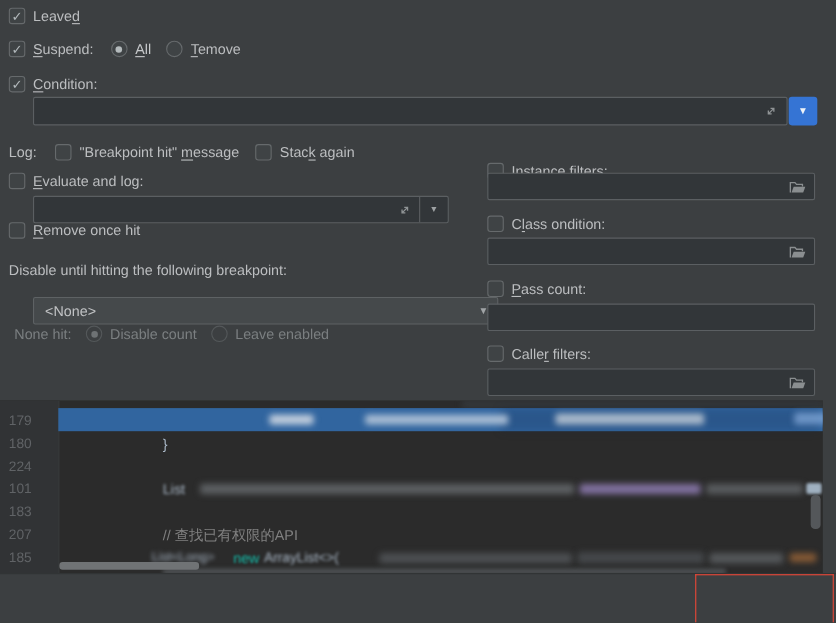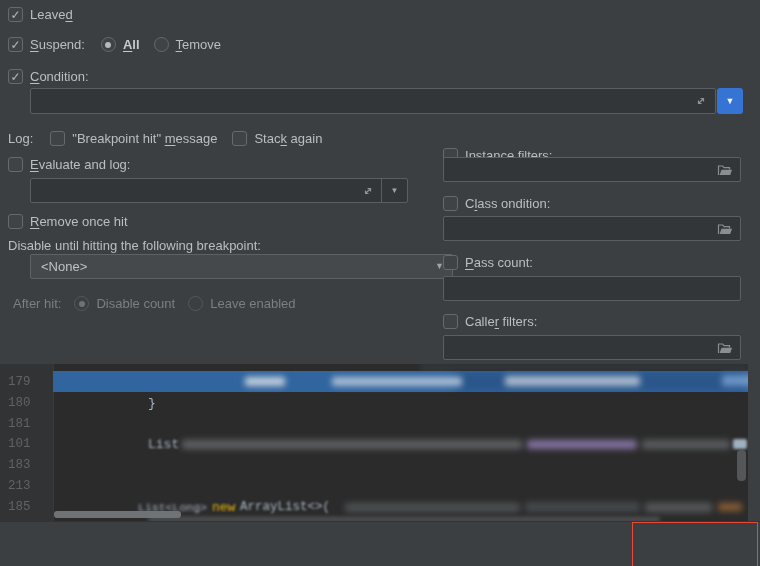--- a/index.html
+++ b/index.html
@@ -3,21 +3,21 @@
 <meta charset="utf-8">
 <style>
   html,body{margin:0;padding:0}
   body{
     width:760px;height:566px;position:relative;overflow:hidden;
     background:#3c3f41;color:#bcbec0;
     font-family:"Liberation Sans",sans-serif;font-size:13px;
   }
   .row{position:absolute;display:flex;align-items:center;gap:7px;white-space:nowrap}
   .ui-label u{text-decoration:underline;text-underline-offset:2px;text-decoration-thickness:1px}
-  .bold{font-weight:bold;color:#c7c9cb}
+  .bold{font-weight:normal;color:#c7c9cb}
   
   .cb{width:15px;height:15px;background:#3f4345;border:1px solid #666a6c;border-radius:3px;
       box-sizing:border-box;display:flex;align-items:center;justify-content:center;flex:none}
   .cb .mark{color:#b2b8bb;font-size:12px;line-height:1}
   
   .radio{width:15px;height:15px;background:#3f4345;border:1px solid #666a6c;border-radius:50%;
          box-sizing:border-box;display:flex;align-items:center;justify-content:center;flex:none}
   .radio.sel::after{content:"";width:6px;height:6px;border-radius:50%;background:#b4babc}
   .dis .radio{border-color:#54585a;background:transparent}
   .dis .radio.sel::after{background:#6e7274}
@@ -31,26 +31,26 @@
   .arrow{font-size:8px;color:#9ea2a4;line-height:1}
   .blue-btn{position:absolute;width:26px;height:26px;background:#3574d4;border-radius:3px;
             display:flex;align-items:center;justify-content:center;box-sizing:border-box}
   .blue-btn .arrow{color:#eef3f8;font-size:9px}
   .combo{position:absolute;background:#45494b;border:1px solid #5e6264;border-radius:2px;
          box-sizing:border-box;display:flex;align-items:center;padding:0 8px 0 10px;color:#c0c2c4}
   .combo .arrow{margin-left:auto;font-size:9px;color:#a0a4a6}
   .plain-label{position:absolute;white-space:nowrap}
   
   #editor{position:absolute;left:0;top:364px;width:748px;height:157px;background:#2b2b2b;
-          overflow:hidden;font-family:Liberation Mono, monospace;font-size:13px}
+          overflow:hidden;font-family:Liberation Sans, sans-serif;font-size:13px}
   .gutter{position:absolute;left:0;top:0;width:53px;height:100%;background:#313335;border-right:1px solid #37393b}
   .lnum{position:absolute;left:8px;color:#606366;font-size:12.5px;line-height:21px}
   .cline{position:absolute;color:#a9b7c6;line-height:21px;white-space:pre}
   .comment{color:#808080}
-  .kw{color:#eab308}
+  .kw{color:#14b8a6}
   .hl{position:absolute;left:53px;top:7px;width:695px;height:21px;background:#31659f}
   .bar{position:absolute;border-radius:2px;filter:blur(3px)}
   .blur1{filter:blur(1.3px)}
   .blur2{filter:blur(1.8px)}
   .hthumb{position:absolute;left:54px;top:147px;width:127px;height:7px;background:#707375;border-radius:3px}
   .vthumb{position:absolute;left:737px;top:86px;width:9px;height:31px;background:#54575a;border-radius:4px}
   
   #footer{position:absolute;left:0;top:521px;width:760px;height:45px;background:#3c3f41;border-top:1px solid #313335;box-sizing:border-box}
   #annotation{position:absolute;left:632px;top:522px;width:126px;height:44px;
               border:1.5px solid #ec4837;border-bottom:none;box-sizing:border-box;pointer-events:none}
@@ -107,34 +107,34 @@
 
 <div class="field" style="left:30px;top:178px;width:378px;height:25px">
   <svg class="expand" style="right:33px" width="12" height="12" viewBox="0 0 12 12">
     <path d="M3.5 8.5 L8.5 3.5 M5.5 3.5 H8.5 V6.5 M3.5 5.5 V8.5 H6.5" stroke="#8f9395" stroke-width="1.2" fill="none"></path>
   </svg>
   <span class="dd-box">
     <span class="arrow">▼</span>
   </span>
 </div>
 
-<div class="row" style="left:8px;top:214px">
+<div class="row" style="left:8px;top:202px">
   <span class="cb"></span>
   <span class="ui-label"><span></span><u>R</u><span>emove once hit</span></span>
 </div>
 
 <div class="plain-label" style="left:8px;top:238px">Disable until hitting the following breakpoint:</div>
 
-<div class="combo" style="left:30px;top:254px;width:423px;height:25px">
+<div class="combo" style="left:30px;top:270px;width:423px;height:25px">
   <span>&lt;None&gt;</span>
   <span class="arrow">▼</span>
 </div>
 
 <div class="row dis" style="left:13px;top:296px">
-  <span class="ui-label">After hit:</span>
+  <span class="ui-label">None hit:</span>
   <span class="radio sel" style="margin-left:6px"></span>
   <span class="ui-label">Disable count</span>
   <span class="radio" style="margin-left:6px"></span>
   <span class="ui-label">Leave enabled</span>
 </div>
 
 <div class="row" style="left:443px;top:148px">
   <span class="cb"></span>
   <span class="ui-label"><span></span><u>I</u><span>nstance filters:</span></span>
 </div>
@@ -170,44 +170,45 @@
   <svg class="folder" width="16" height="13" viewBox="0 0 16 13">
     <path d="M1.5 11.5 V2.5 h4.2 l1.4 1.6 h5.4 V6" fill="none" stroke="#8a8e90" stroke-width="1.2"></path>
     <path d="M2.6 11.5 l1.9-5.2 h10.6 l-1.9 5.2 z" fill="#8a8e90"></path>
   </svg>
 </div>
 
 <div id="editor">
   <div class="gutter">
     <span class="lnum" style="top:8px">179</span>
     <span class="lnum" style="top:29px">180</span>
-    <span class="lnum" style="top:50px">181</span>
+    <span class="lnum" style="top:50px">224</span>
     <span class="lnum" style="top:70px">101</span>
     <span class="lnum" style="top:91px">183</span>
-    <span class="lnum" style="top:112px">213</span>
+    <span class="lnum" style="top:112px">207</span>
     <span class="lnum" style="top:133px">185</span>
   </div>
 
   <div class="bar" style="left:420px;top:0;width:330px;height:7px;background:#35393c"></div>
 
   <div class="hl"></div>
   <div class="bar" style="left:455px;top:7px;width:290px;height:21px;background:rgba(16,38,70,0.22);filter:blur(4px)"></div>
   <div class="bar" style="left:245px;top:13px;width:40px;height:9px;background:#c2cedd"></div>
   <div class="bar" style="left:332px;top:13px;width:130px;height:9px;background:#a9bdd4"></div>
   <div class="bar" style="left:505px;top:12px;width:135px;height:10px;background:#bfcad6;opacity:.85"></div>
   <div class="bar" style="left:722px;top:11px;width:34px;height:11px;background:#7da3d4;opacity:.8"></div>
 
   <span class="cline" style="left:148px;top:29px">}</span>
 
   <span class="cline blur1" style="left:148px;top:70px">List</span>
   <div class="bar" style="left:182px;top:76px;width:340px;height:9px;background:#5d6063"></div>
   <div class="bar" style="left:527px;top:76px;width:110px;height:9px;background:#8b79ad;opacity:.9"></div>
   <div class="bar" style="left:642px;top:76px;width:88px;height:9px;background:#595c5f"></div>
   <div class="bar" style="left:733px;top:75px;width:14px;height:10px;background:#9fb0c0;filter:blur(1.5px)"></div>
 
+  <span class="cline comment" style="left:148px;top:112px">// 查找已有权限的API</span>
 
   <span class="cline blur2" style="left:138px;top:133px;font-size:11.5px">List&lt;Long&gt;</span>
   <span class="cline kw" style="left:212px;top:133px;filter:blur(.8px)">new</span>
   <span class="cline blur1" style="left:240px;top:133px;font-size:12.5px">ArrayList&lt;&gt;(</span>
   <div class="bar" style="left:345px;top:139px;width:175px;height:9px;background:#4d5053"></div>
   <div class="bar" style="left:525px;top:138px;width:115px;height:10px;background:#45484b"></div>
   <div class="bar" style="left:645px;top:139px;width:67px;height:9px;background:#55585b"></div>
   <div class="bar" style="left:718px;top:139px;width:24px;height:8px;background:#b0703a;opacity:.7"></div>
 
   <div class="bar" style="left:148px;top:153px;width:512px;height:5px;background:#505356;filter:blur(2px)"></div>

